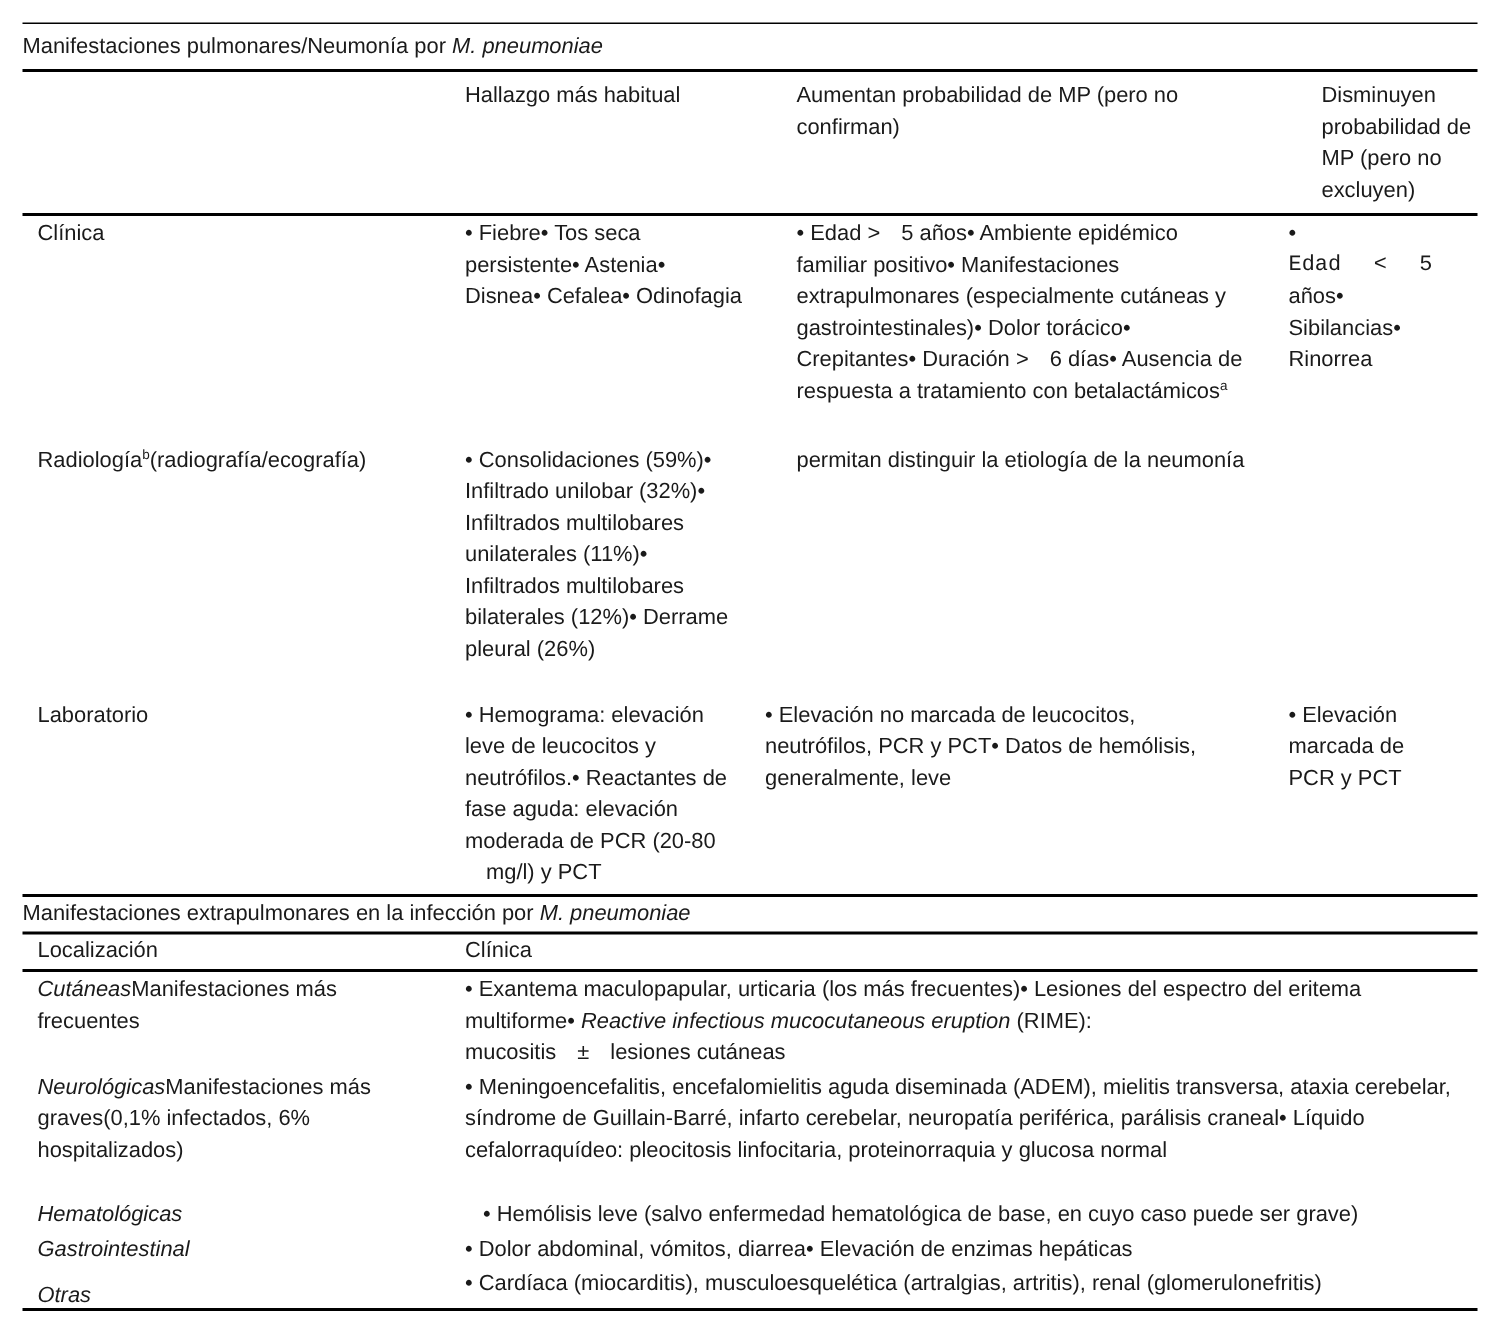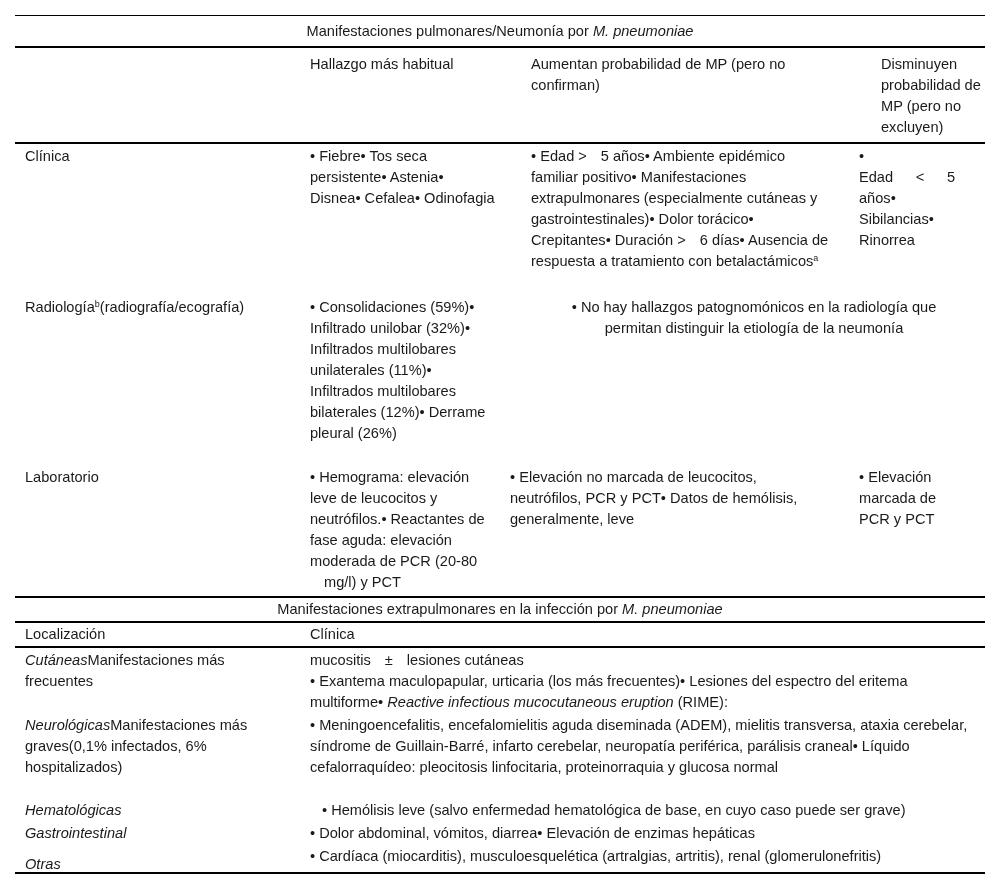--- a/index.html
+++ b/index.html
@@ -23,21 +23,21 @@
       width: 970px;
       background: #000;
     }
     .rule.thin { height: 1px; }
     .rule.thick { height: 2px; }
     .txt {
       position: absolute;
       margin: 0;
     }
     .center {
-      text-align: center;
+      text-align: left;
     }
     i { font-style: italic; }
     sup {
       font-size: 9px;
       line-height: 0;
       vertical-align: 5px;
     }
     .gap { display: inline-block; width: 14px; }
   </style>
 </head>
@@ -55,49 +55,48 @@
 
 <p class="txt" style="top:54px; left:310px; width:200px;">Hallazgo más habitual</p>
 <p class="txt" style="top:54px; left:531px; width:300px;">Aumentan probabilidad de MP (pero no confirman)</p>
 <p class="txt" style="top:54px; left:859px; width:118px;margin-left:22px;">Disminuyen probabilidad de MP (pero no excluyen)</p>
 
 <p class="txt" style="top:146px; left:25px;">Clínica</p>
 <p class="txt" style="top:146px; left:310px; width:185px;">• Fiebre• Tos seca persistente• Astenia• Disnea• Cefalea• Odinofagia</p>
 <p class="txt" style="top:146px; left:531px; width:300px;"><span>• Edad &gt;</span><span class="gap"></span><span>5 años• Ambiente epidémico familiar positivo• Manifestaciones extrapulmonares (especialmente cutáneas y gastrointestinales)• Dolor torácico• Crepitantes• Duración &gt;</span><span class="gap"></span><span>6 días• Ausencia de respuesta a tratamiento con betalactámicos</span><sup>a</sup></p>
 <div class="txt" style="top:146px; left:859px; width:118px;">
   <div>•</div>
-  <div style="display:flex; justify-content:space-between; width:96px;">
+  <div style="display:flex; justify-content:space-between; width:96px;font-family:Liberation Mono, monospace;">
     <span>Edad</span>
     <span>&lt;</span>
     <span>5</span>
   </div>
   <div style="width:90px;">años• Sibilancias• Rinorrea</div>
 </div>
 
 <p class="txt" style="top:297px; left:25px;"><span>Radiología</span><sup>b</sup><span>(radiografía/ecografía)</span></p>
 <p class="txt" style="top:297px; left:310px; width:180px;">• Consolidaciones (59%)• Infiltrado unilobar (32%)• Infiltrados multilobares unilaterales (11%)• Infiltrados multilobares bilaterales (12%)• Derrame pleural (26%)</p>
 <div class="txt center" style="top:297px; left:531px; width:446px;">
-  <div>• No hay hallazgos patognomónicos en la radiología que</div>
   <div>permitan distinguir la etiología de la neumonía</div>
 </div>
 
 <p class="txt" style="top:467px; left:25px;">Laboratorio</p>
 <p class="txt" style="top:467px; left:310px; width:180px;"><span>• Hemograma: elevación leve de leucocitos y neutrófilos.• Reactantes de fase aguda: elevación moderada de PCR (20-80</span><span class="gap"></span><span>mg/l) y PCT</span></p>
 <p class="txt" style="top:467px; left:510px; width:290px;">• Elevación no marcada de leucocitos, neutrófilos, PCR y PCT• Datos de hemólisis, generalmente, leve</p>
 <p class="txt" style="top:467px; left:859px; width:100px;">• Elevación marcada de PCR y PCT</p>
 
 <p class="txt center" style="top:599px; left:15px; width:970px;"><span>Manifestaciones extrapulmonares en la infección por </span><i>M. pneumoniae</i></p>
 
 <p class="txt" style="top:624px; left:25px;">Localización</p>
 <p class="txt" style="top:624px; left:310px;">Clínica</p>
 
 <p class="txt" style="top:650px; left:25px; width:260px;"><i>Cutáneas</i><span>Manifestaciones más frecuentes</span></p>
 <div class="txt" style="top:650px; left:310px; width:620px;">
+  <div><span>• Exantema maculopapular, urticaria (los más frecuentes)• Lesiones del espectro del eritema multiforme• </span><i>Reactive infectious mucocutaneous eruption</i><span> (RIME):</span></div>
   <div><span>mucositis</span><span class="gap"></span><span>±</span><span class="gap"></span><span>lesiones cutáneas</span></div>
-  <div><span>• Exantema maculopapular, urticaria (los más frecuentes)• Lesiones del espectro del eritema multiforme• </span><i>Reactive infectious mucocutaneous eruption</i><span> (RIME):</span></div>
 </div>
 
 <p class="txt" style="top:715px; left:25px; width:260px;"><i>Neurológicas</i><span>Manifestaciones más graves(0,1% infectados, 6% hospitalizados)</span></p>
 <p class="txt" style="top:715px; left:310px; width:660px;">• Meningoencefalitis, encefalomielitis aguda diseminada (ADEM), mielitis transversa, ataxia cerebelar, síndrome de Guillain-Barré, infarto cerebelar, neuropatía periférica, parálisis craneal• Líquido cefalorraquídeo: pleocitosis linfocitaria, proteinorraquia y glucosa normal</p>
 
 <p class="txt" style="top:800px; left:25px;"><i>Hematológicas</i></p>
 <p class="txt" style="top:800px; left:310px; width:670px;margin-left:12px;">• Hemólisis leve (salvo enfermedad hematológica de base, en cuyo caso puede ser grave)</p>
 
 <p class="txt" style="top:823px; left:25px;"><i>Gastrointestinal</i></p>
 <p class="txt" style="top:823px; left:310px; width:670px;">• Dolor abdominal, vómitos, diarrea• Elevación de enzimas hepáticas</p>

